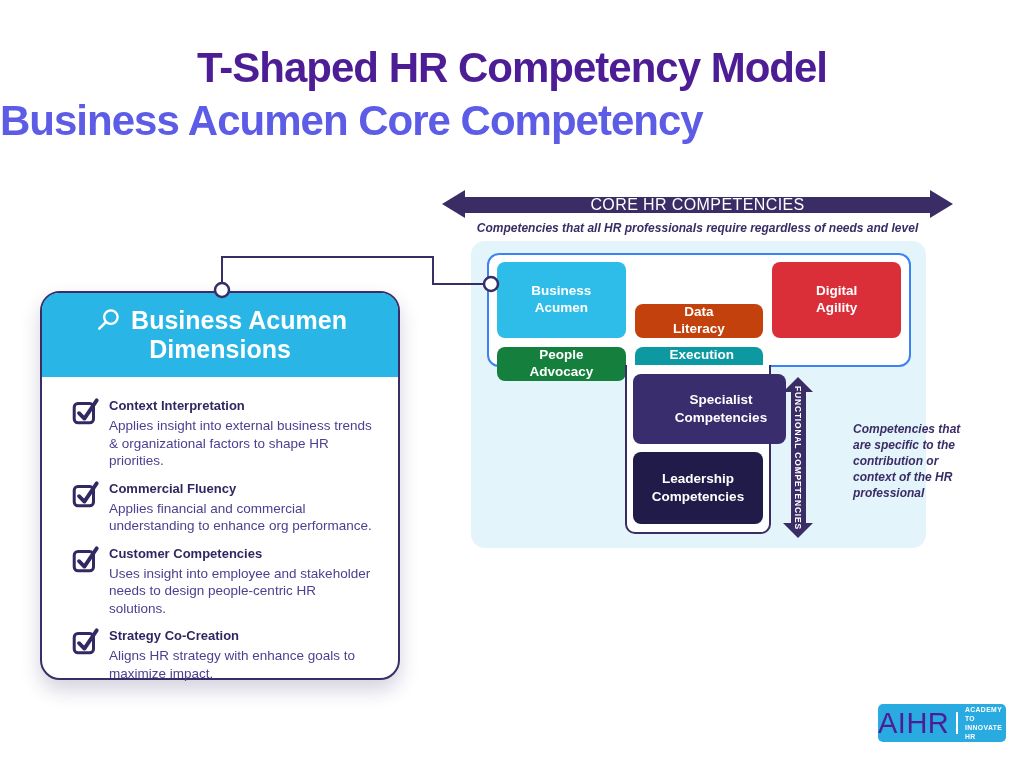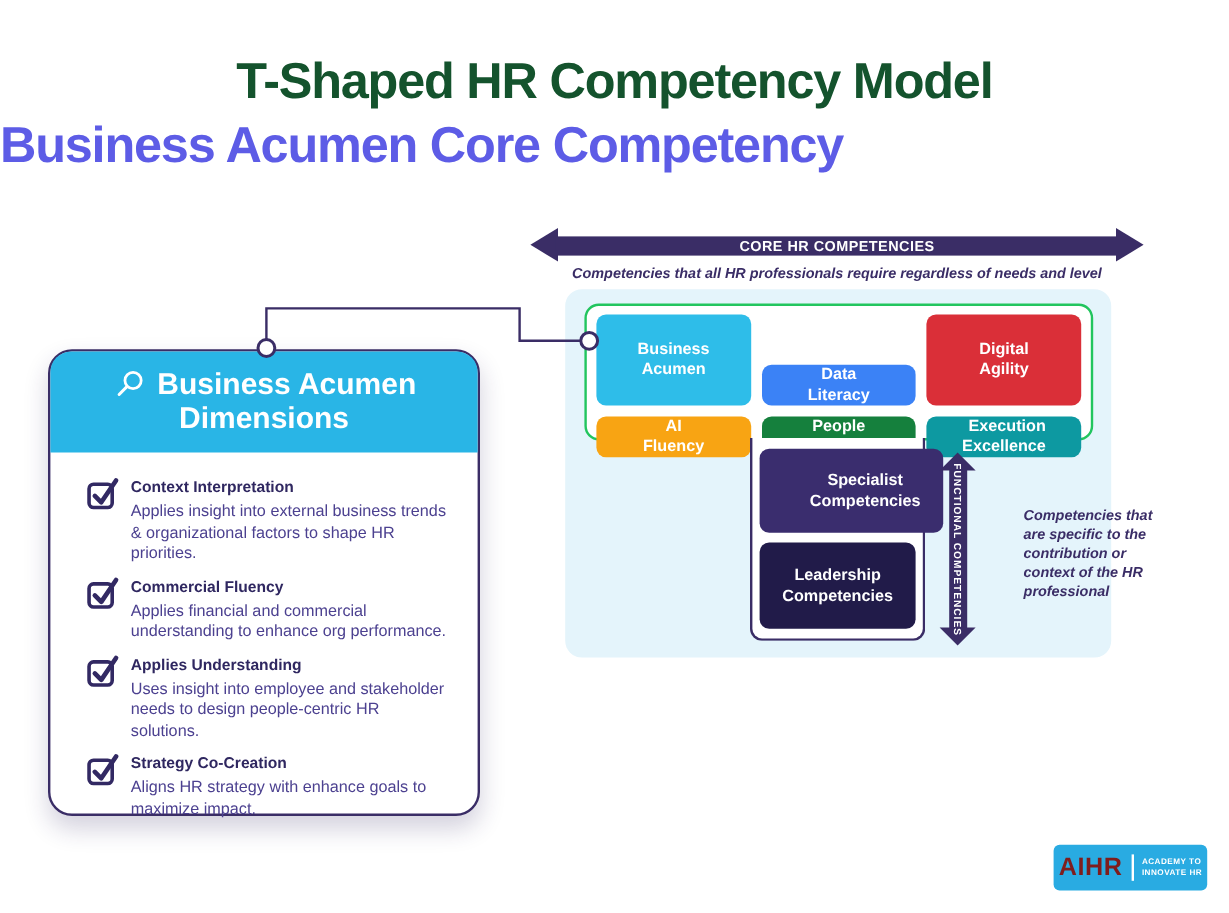--- a/index.html
+++ b/index.html
@@ -1,39 +1,39 @@
 <!DOCTYPE html>
 <html><head>
 <meta charset="utf-8">
 <style>
   html,body{margin:0;padding:0;background:#ffffff;}
   .canvas{position:relative;width:1024px;height:761px;background:#ffffff;overflow:hidden;
           font-family:"Liberation Sans", sans-serif;}
 
   
   .title{position:absolute;top:44px;left:0;width:100%;text-align:center;
-         font-size:42px;font-weight:bold;letter-spacing:-1px;color:#14532d;line-height:1.12;}
+         font-size:42px;font-weight:bold;letter-spacing:-1px;color:#4c1d95;line-height:1.12;}
   .subtitle{position:absolute;top:97px;left:0;width:100%;text-align:left;
          font-size:42px;font-weight:bold;letter-spacing:-1px;color:#5d5ce6;line-height:1.12;}
 
   
   .h-arrow{position:absolute;left:442px;top:190px;width:511px;height:29px;}
   .ah{position:absolute;top:0;width:0;height:0;border-top:14.5px solid transparent;border-bottom:14.5px solid transparent;}
   .ah.left{left:0;border-right:23px solid #3a2d66;}
   .ah.right{right:0;border-left:23px solid #3a2d66;}
   .h-shaft{position:absolute;left:21px;right:21px;top:6.5px;height:16px;background:#3a2d66;
            display:flex;align-items:center;justify-content:center;}
-  .h-shaft span{color:#fff;font-size:12px;font-weight:bold;letter-spacing:.4px;}
+  .h-shaft span{color:#fff;font-size:16px;font-weight:normal;letter-spacing:.4px;}
   .h-caption{position:absolute;left:412px;top:221px;width:571px;text-align:center;
              font-size:12px;font-weight:bold;font-style:italic;color:#3a2d66;}
 
   
   .blue-bg{position:absolute;left:471px;top:241px;width:455px;height:307px;background:#e4f4fb;border-radius:14px;}
   .bar{position:absolute;left:487px;top:253px;width:424px;height:114px;background:#fff;
-       border:2px solid #22c55e;border-radius:12px;box-sizing:border-box;
+       border:2px solid #3b82f6;border-radius:12px;box-sizing:border-box;
        display:grid;grid-template-columns:1fr 1fr 1fr;grid-template-rows:1fr 1fr;gap:9px;padding:7px 8px;}
   .cbox{border-radius:8px;display:flex;align-items:center;justify-content:center;text-align:center;
         color:#fff;font-size:13.5px;font-weight:bold;line-height:1.25;white-space:pre-line;}
   .stem{position:absolute;left:625px;top:365px;width:146px;height:169px;background:#fff;
         border:2px solid #3a2d66;border-top:none;border-radius:0 0 10px 10px;box-sizing:border-box;}
   .fbox{position:absolute;left:633px;width:130px;border-radius:8px;display:flex;align-items:center;
         justify-content:center;text-align:center;color:#fff;font-size:13.5px;font-weight:bold;
         line-height:1.3;white-space:pre-line;}
   .fbox.specialist{top:374px;height:70px;}
   .fbox.leadership{top:452px;height:72px;}
@@ -62,21 +62,21 @@
   .item svg{flex:none;margin-top:-3px;}
   .item-h{font-size:13px;font-weight:bold;color:#2f2760;margin-bottom:4px;}
   .item-d{font-size:13.5px;color:#4c4190;line-height:1.3;white-space:pre-line;}
 
   
   .connector{position:absolute;left:0;top:0;pointer-events:none;}
 
   
   .logo{position:absolute;left:878px;top:704px;width:128px;height:38px;background:#29abe2;
         border-radius:5px;display:flex;align-items:center;justify-content:center;gap:7px;}
-  .logo-brand{color:#7f1d1d;font-size:21px;font-weight:bold;letter-spacing:.5px;}
+  .logo-brand{color:#4c1d95;font-size:29px;font-weight:normal;letter-spacing:.5px;}
   .logo-div{width:2px;height:22px;background:#fff;}
   .logo-tag{display:flex;flex-direction:column;color:#fff;font-size:6.8px;font-weight:bold;
             letter-spacing:.4px;line-height:1.35;}
 </style>
 </head>
 <body>
 
 <div class="canvas">
 
   <div class="title">T-Shaped HR Competency Model</div>
@@ -89,26 +89,24 @@
     </div>
     <div class="ah right"></div>
   </div>
   <div class="h-caption">Competencies that all HR professionals require regardless of needs and level</div>
 
   <div class="blue-bg"></div>
 
   <div class="bar">
     <div class="cbox" style="background: rgb(46, 189, 233);">Business
 Acumen</div>
-    <div class="cbox" style="background: #3b82f6; margin-top: 42px;">Data
+    <div class="cbox" style="background: #c2410c; margin-top: 42px;">Data
 Literacy</div>
     <div class="cbox" style="background: rgb(218, 47, 56);">Digital
 Agility</div>
-    <div class="cbox" style="background: rgb(248, 164, 19);">AI
-Fluency</div>
     <div class="cbox" style="background: #15803d;">People
 Advocacy</div>
     <div class="cbox" style="background: rgb(13, 153, 161); text-align: right;">Execution
 Excellence</div>
   </div>
 
   <div class="stem"></div>
   <div class="fbox specialist" style="background: rgb(58, 45, 110); padding-left: 23px;">Specialist
 Competencies</div>
   <div class="fbox leadership" style="background: rgb(33, 27, 73);">Leadership
@@ -155,21 +153,21 @@
           <div class="item-d">Applies financial and commercial
 understanding to enhance org performance.</div>
         </div>
       </div>
       <div class="item">
         <svg width="28" height="30" viewBox="0 0 26 28">
           <rect x="2" y="8" width="18" height="18" rx="3.5" fill="none" stroke="#322963" stroke-width="2.8"></rect>
           <path d="M6.5 17 L11.5 22 L23 5" fill="none" stroke="#322963" stroke-width="3.6" stroke-linecap="round" stroke-linejoin="round"></path>
         </svg>
         <div>
-          <div class="item-h">Applies Understanding</div>
+          <div class="item-h">Customer Competencies</div>
           <div class="item-d">Uses insight into employee and stakeholder
 needs to design people-centric HR solutions.</div>
         </div>
       </div>
       <div class="item">
         <svg width="28" height="30" viewBox="0 0 26 28">
           <rect x="2" y="8" width="18" height="18" rx="3.5" fill="none" stroke="#322963" stroke-width="2.8"></rect>
           <path d="M6.5 17 L11.5 22 L23 5" fill="none" stroke="#322963" stroke-width="3.6" stroke-linecap="round" stroke-linejoin="round"></path>
         </svg>
         <div>

